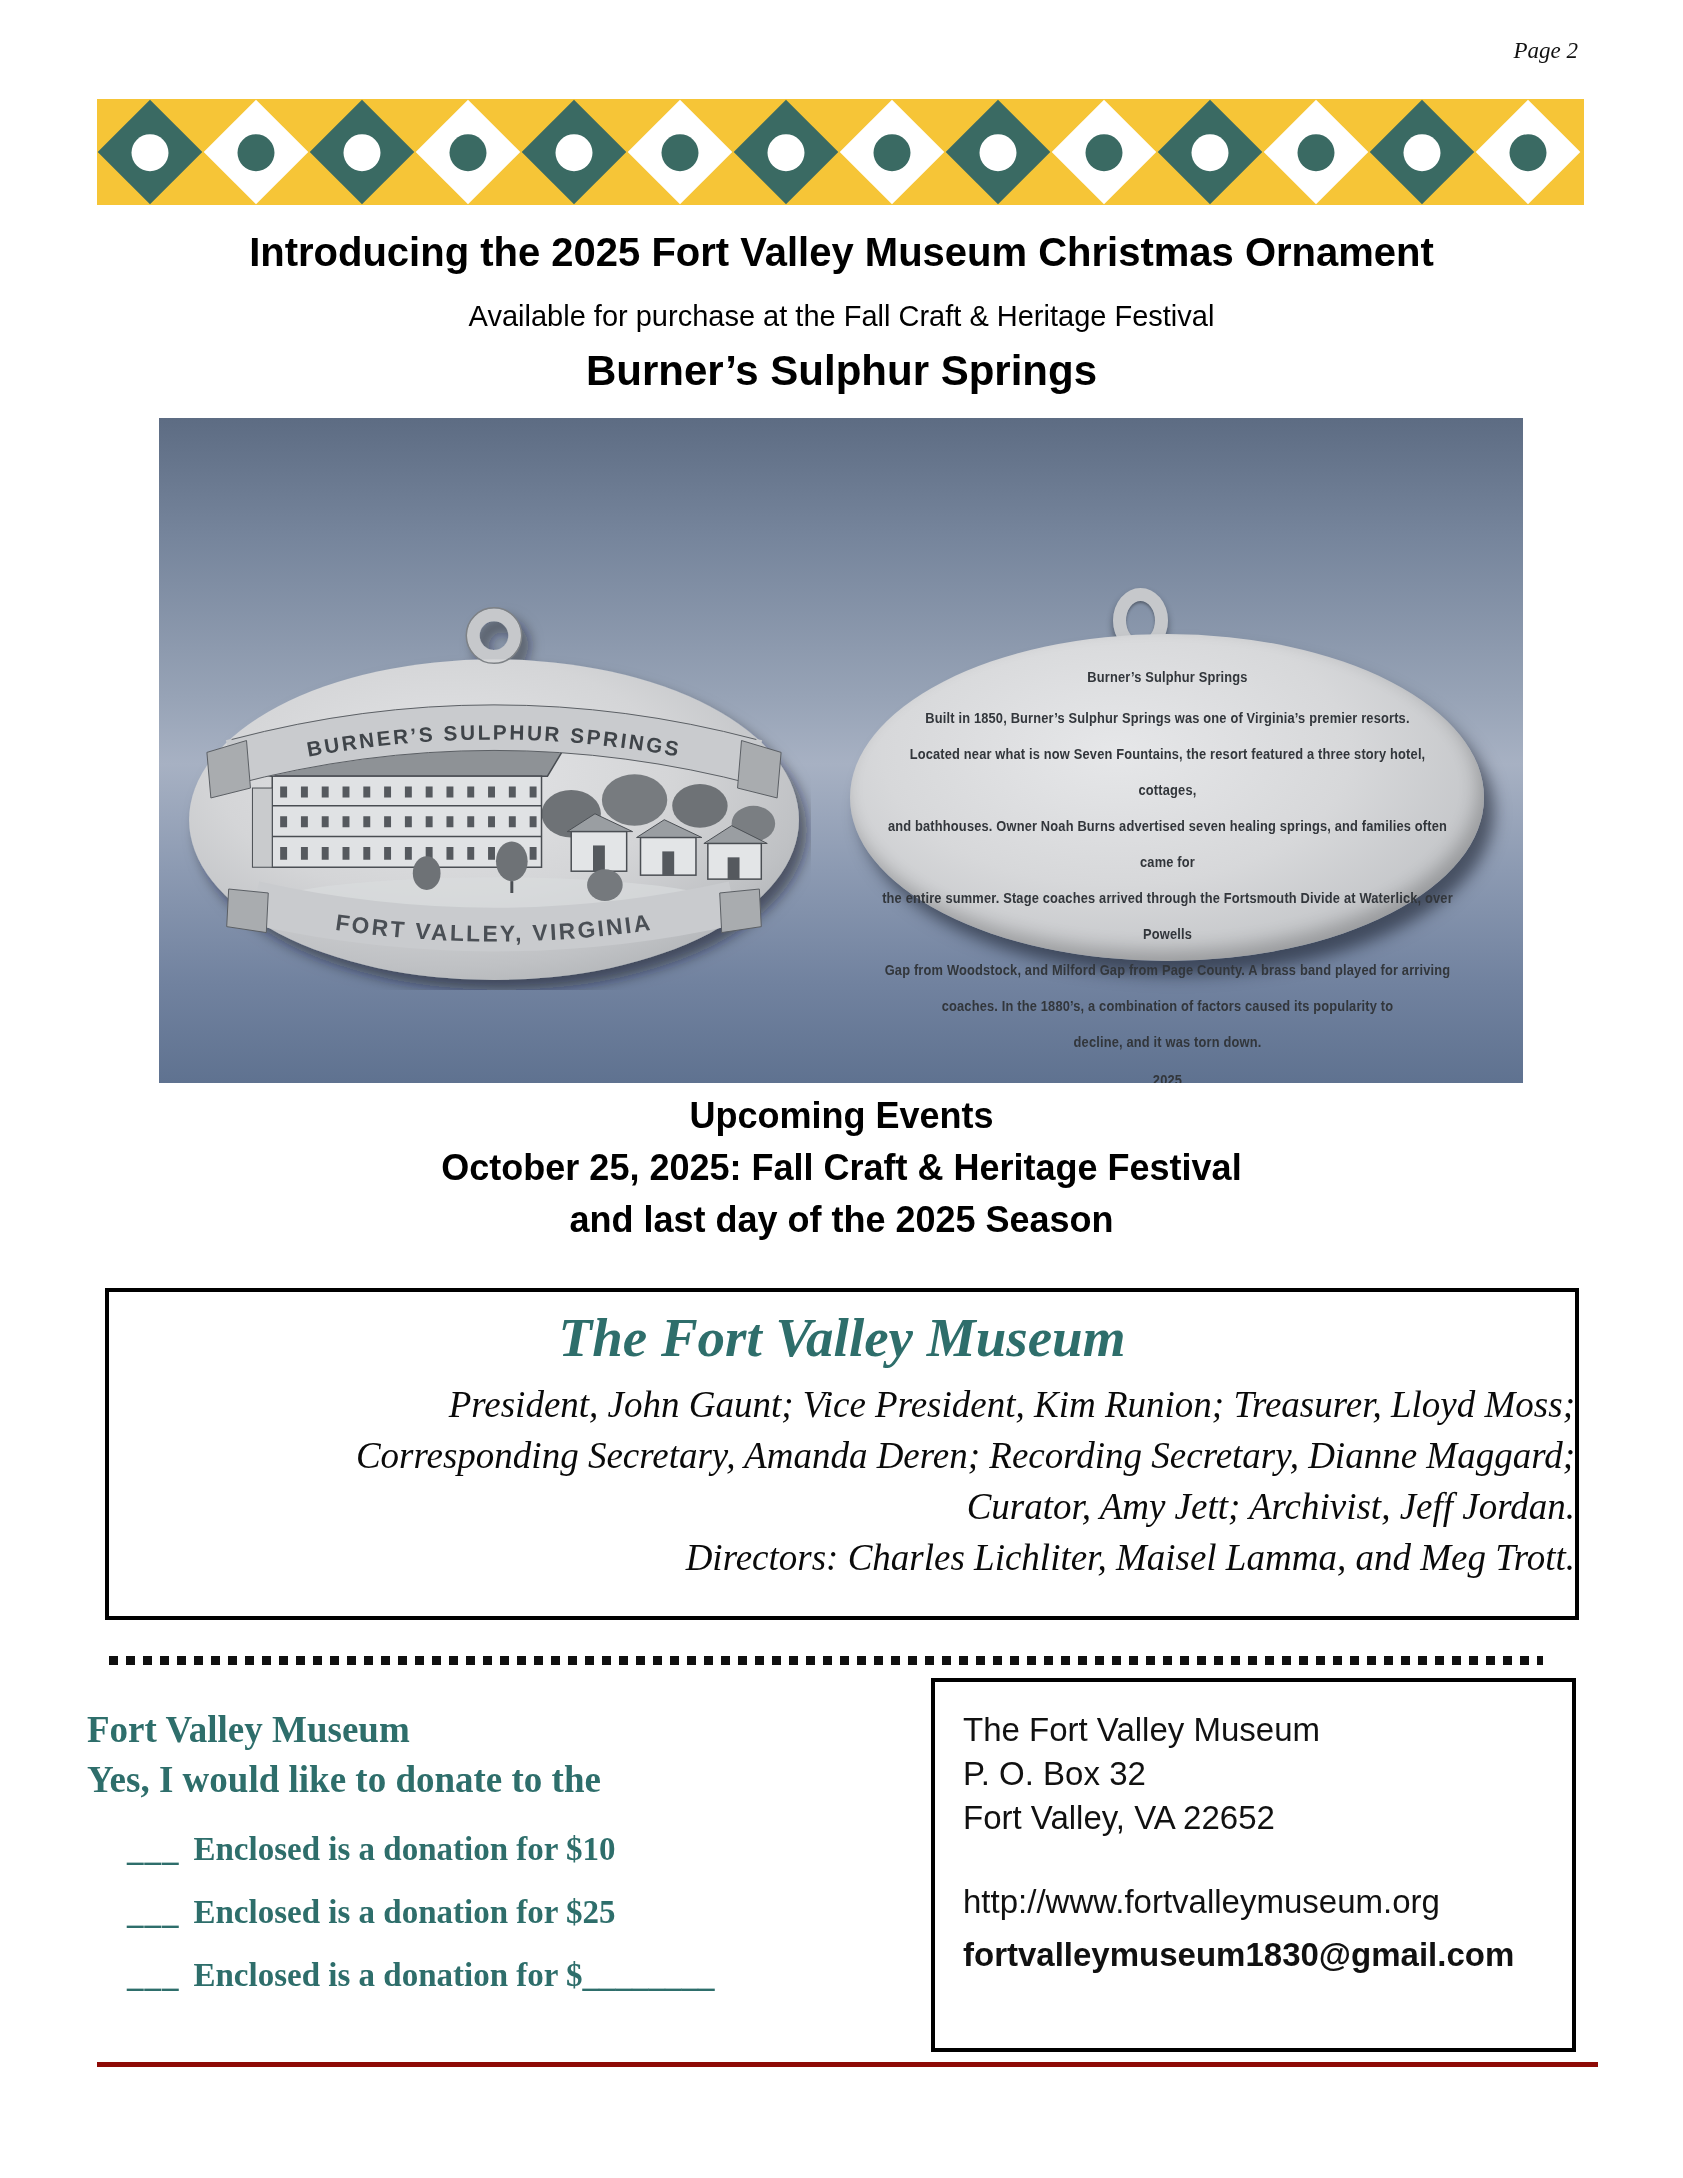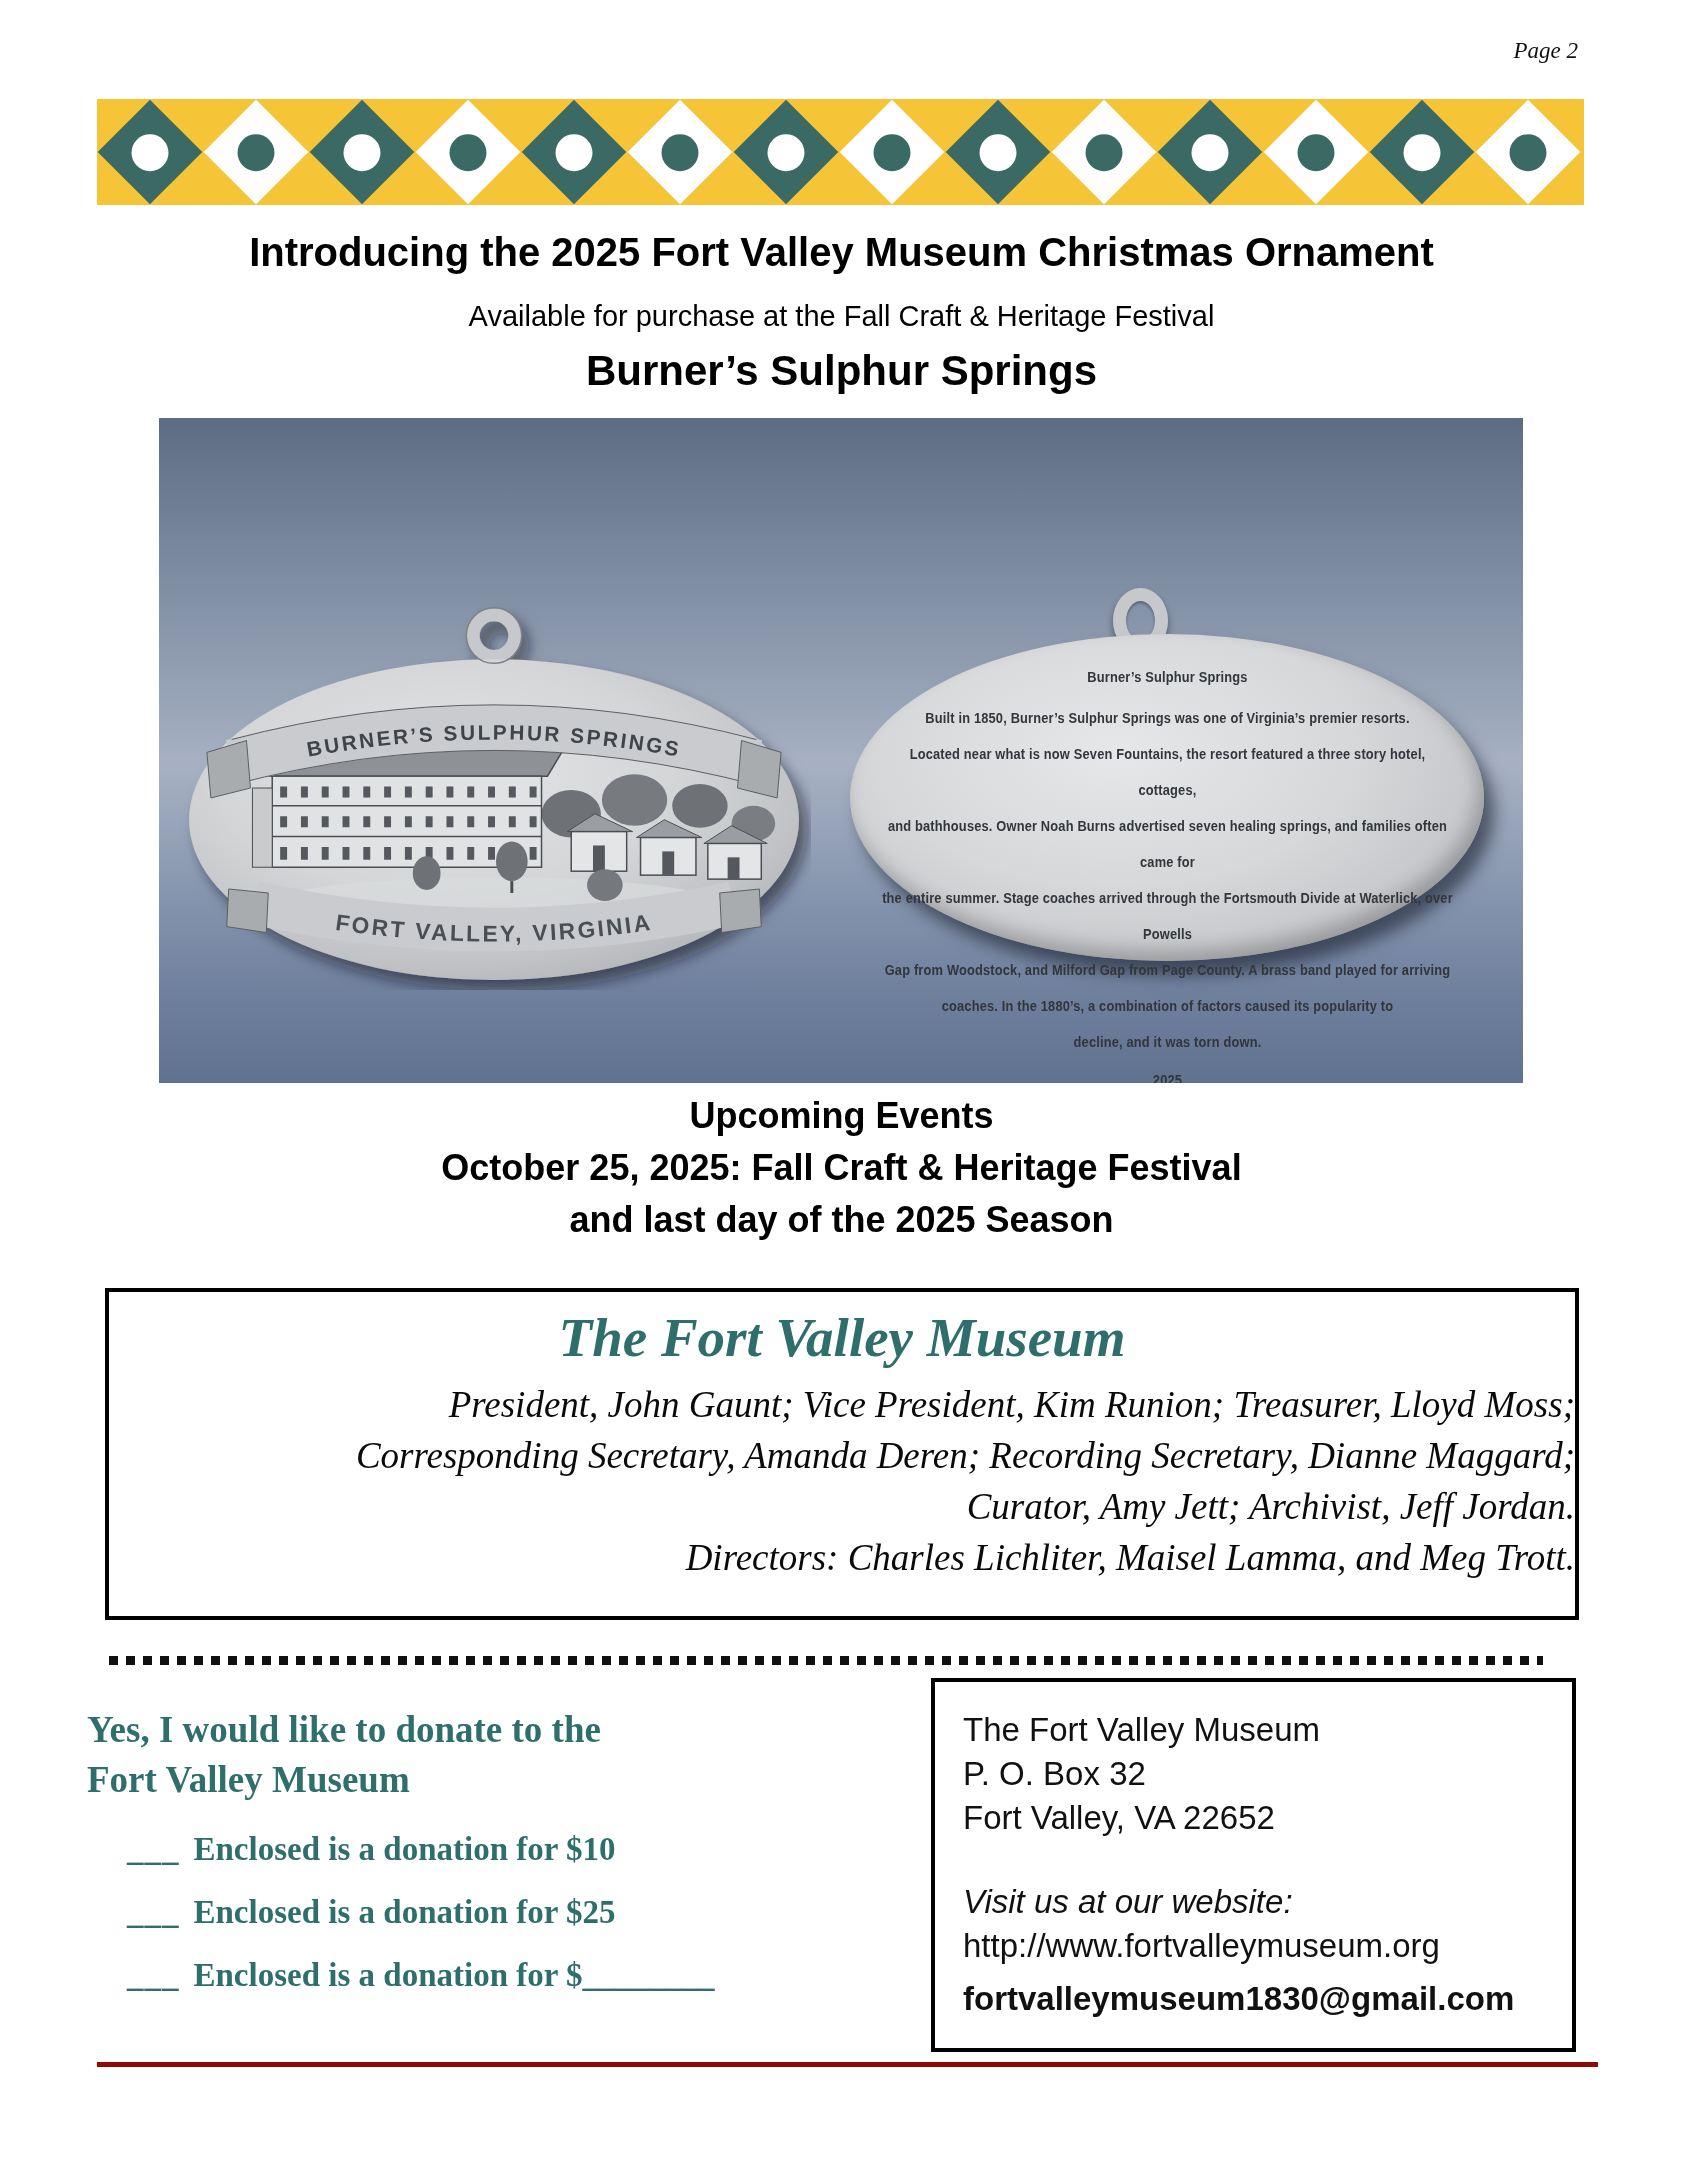--- a/index.html
+++ b/index.html
@@ -311,38 +311,37 @@
     <div>Corresponding Secretary, Amanda Deren; Recording Secretary, Dianne Maggard;</div>
     <div>Curator, Amy Jett; Archivist, Jeff Jordan.</div>
     <div>Directors: Charles Lichliter, Maisel Lamma, and Meg Trott.</div>
   </div>
 </div>
 
 <div class="abs dotted-divider"></div>
 
 <div class="abs donation">
   <div class="donation-heading">
+    <div>Fort Valley Museum</div>
     <div>Yes, I would like to donate to the</div>
-    <div>Fort Valley Museum</div>
   </div>
   <div class="don-row">
     <span class="don-blank">___</span><span>Enclosed is a donation for $10</span>
   </div>
   <div class="don-row">
     <span class="don-blank">___</span><span>Enclosed is a donation for $25</span>
   </div>
   <div class="don-row">
     <span class="don-blank">___</span><span>Enclosed is a donation for $________</span>
   </div>
 </div>
 
 <div class="abs contact-box">
   <div>The Fort Valley Museum</div>
   <div>P. O. Box 32</div>
   <div>Fort Valley, VA 22652</div>
   <div class="contact-gap"></div>
-  <div class="website-label">Visit us at our website:</div>
   <div>http://www.fortvalleymuseum.org</div>
   <div class="contact-email">fortvalleymuseum1830@gmail.com</div>
 </div>
 
 <div class="abs bottom-rule"></div>
 
 
 </body></html>

